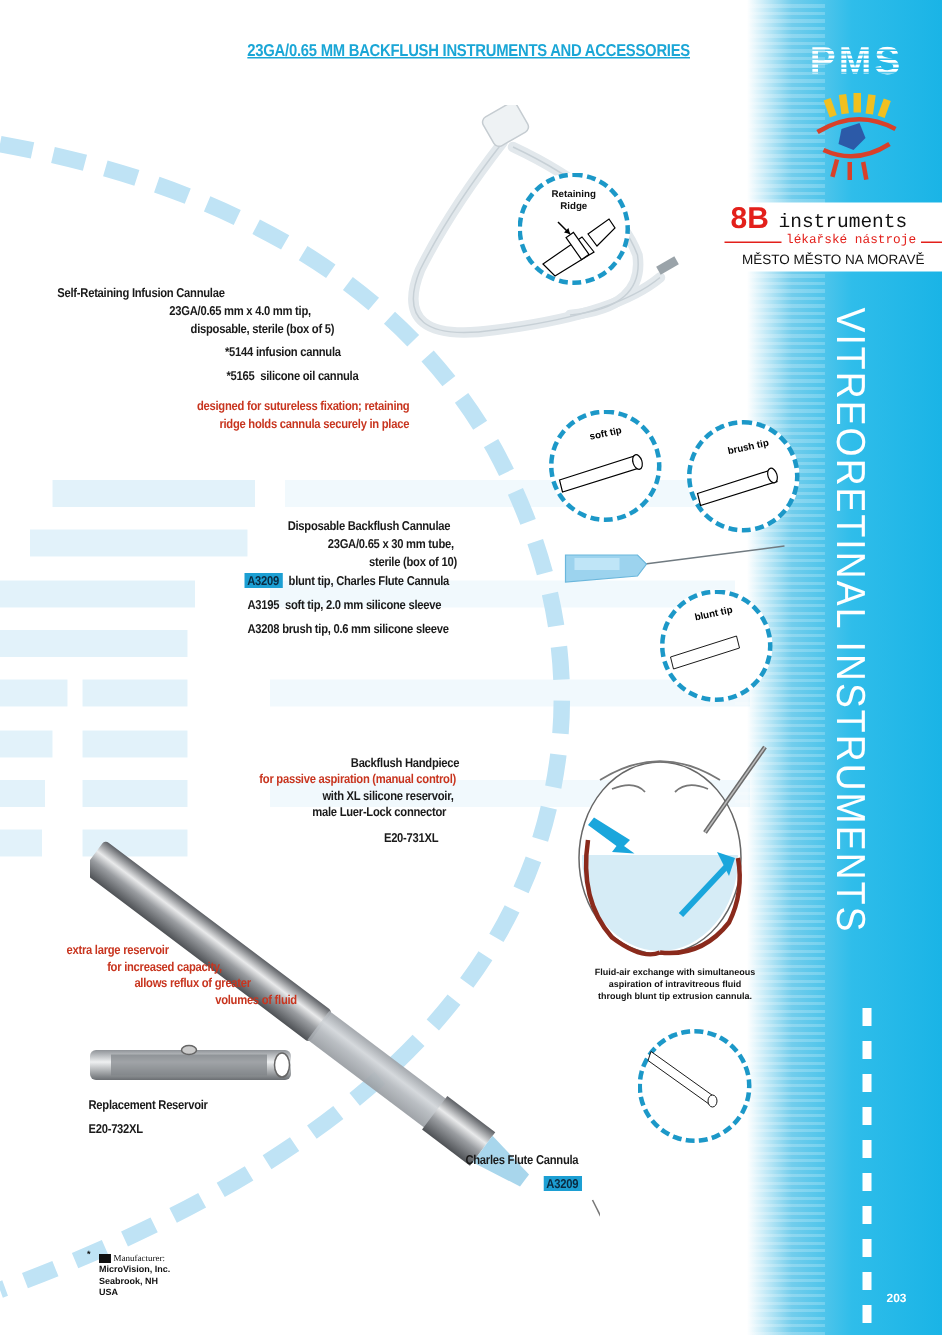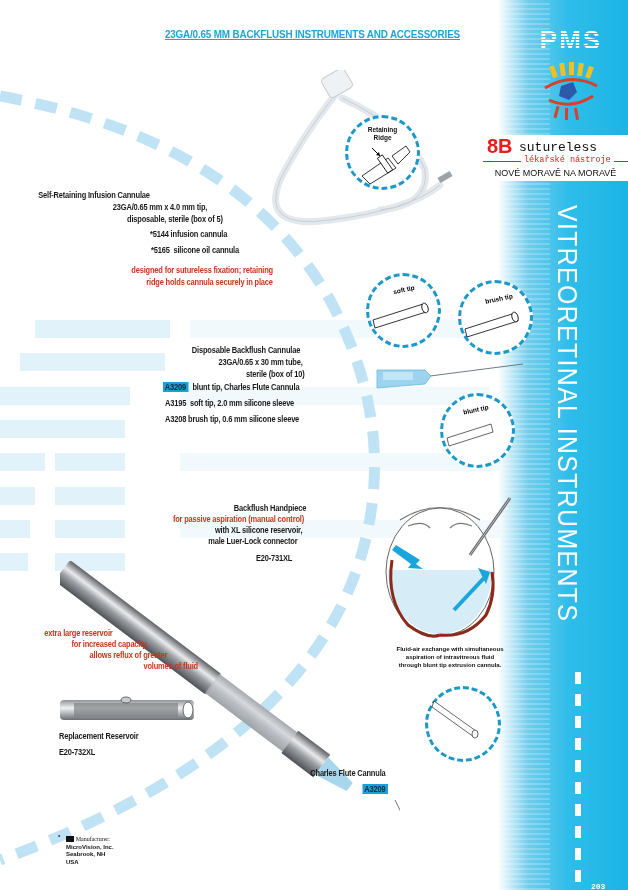--- a/index.html
+++ b/index.html
@@ -7,21 +7,21 @@
   .abs{position:absolute;}
   .txt{font-family:"Liberation Sans",sans-serif;font-size:8.5px;font-weight:bold;color:#1a1a1a;letter-spacing:-0.2px;transform:scaleX(0.88);transform-origin:right center;white-space:nowrap;}
   .txtl{transform-origin:left center;}
   .red{color:#c8351f;}
   .title{left:60px;top:28px;width:400px;text-align:right;font-size:11.5px;font-weight:bold;color:#1aa6d6;text-decoration:underline;font-family:"Liberation Sans",sans-serif;transform:scaleX(0.86);transform-origin:right center;white-space:nowrap;letter-spacing:-0.2px;}
   .sidebar{left:498px;top:0;width:130px;height:890px;background:linear-gradient(90deg,rgba(255,255,255,0) 0px,#72cdec 30px,#2fbdea 70px,#1ab4e6 130px);}
   .sidebar-speckle{left:490px;top:0;width:60px;height:890px;background:repeating-linear-gradient(0deg,rgba(255,255,255,0.35) 0 2px,rgba(255,255,255,0) 2px 5px);opacity:0.6;}
   .vert{left:556px;top:205px;width:30px;height:460px;}
   .vert span{display:block;position:absolute;left:0;top:0;transform-origin:0 0;transform:translate(26px,0) rotate(90deg);font-family:"Liberation Sans",sans-serif;color:#fff;font-size:27px;letter-spacing:1.5px;white-space:nowrap;transform:translate(26px,0) rotate(90deg) scaleX(0.92);}
   .dash-v{left:575px;top:672px;width:6px;height:218px;background:repeating-linear-gradient(180deg,#fff 0 12px,transparent 12px 22px);}
-  .page-num{left:591px;top:861px;font-size:8px;font-weight:bold;color:#fff;font-family:Liberation Mono, monospace;margin-top:21px;}
+  .page-num{left:591px;top:861px;font-size:8px;font-weight:bold;color:#fff;font-family:Liberation Sans, sans-serif;}
   .brand{left:483px;top:135px;width:145px;height:46px;background:#fff;}
   .circle{border:3px dashed #1c98c8;border-radius:50%;background:#fff;box-sizing:border-box;}
   .code-hl{background:#1c9fd3;color:#0a2a40;padding:0 3px 0 2px;}
   .bigstripe{background:#dff1fa;}
 </style>
 </head>
 <body>
 
 <div class="abs" style="left:0;top:315px;width:520px;height:320px;opacity:0.9;">
   <div class="abs bigstripe" style="left:35px;top:5px;width:135px;height:18px;"></div>
@@ -73,24 +73,24 @@
   <polygon points="26,26 38,22 42,32 34,40 24,36" fill="#2c5aa8"></polygon>
   <g fill="#d8402a">
     <rect x="20" y="46" width="3" height="12" transform="rotate(15 21 52)"></rect>
     <rect x="30" y="48" width="3" height="12"></rect>
     <rect x="40" y="48" width="3" height="12" transform="rotate(-10 41 54)"></rect>
   </g>
 </svg>
 
 <div class="abs brand">
   <div class="abs" style="left:4px;top:0px;font-family:'Liberation Sans',sans-serif;font-weight:bold;color:#e3201b;font-size:20px;">8B</div>
-  <div class="abs" style="left:36px;top:5px;font-family:'Liberation Mono',monospace;color:#111;font-size:13px;">sutureless</div>
+  <div class="abs" style="left:36px;top:5px;font-family:'Liberation Mono',monospace;color:#111;font-size:13px;">instruments</div>
   <div class="abs" style="left:0;top:20px;width:145px;height:1px;top:26px;background:#e3201b;"></div>
   <div class="abs" style="left:38px;top:20px;background:#fff;padding:0 3px;font-family:'Liberation Mono',monospace;color:#e3201b;font-size:8.5px;">lékařské nástroje</div>
-  <div class="abs" style="left:0;top:33px;width:145px;text-align:center;font-family:'Liberation Sans',sans-serif;color:#111;font-size:9px;">NOVÉ MORAVĚ NA MORAVĚ</div>
+  <div class="abs" style="left:0;top:33px;width:145px;text-align:center;font-family:'Liberation Sans',sans-serif;color:#111;font-size:9px;">MĚSTO MĚSTO NA MORAVĚ</div>
 </div>
 
 <div class="abs vert">
   <span>VITREORETINAL INSTRUMENTS</span>
 </div>
 <div class="abs dash-v"></div>
 <div class="abs page-num">203</div>
 
 <div class="abs title">23GA/0.65 MM BACKFLUSH INSTRUMENTS AND ACCESSORIES</div>
 

